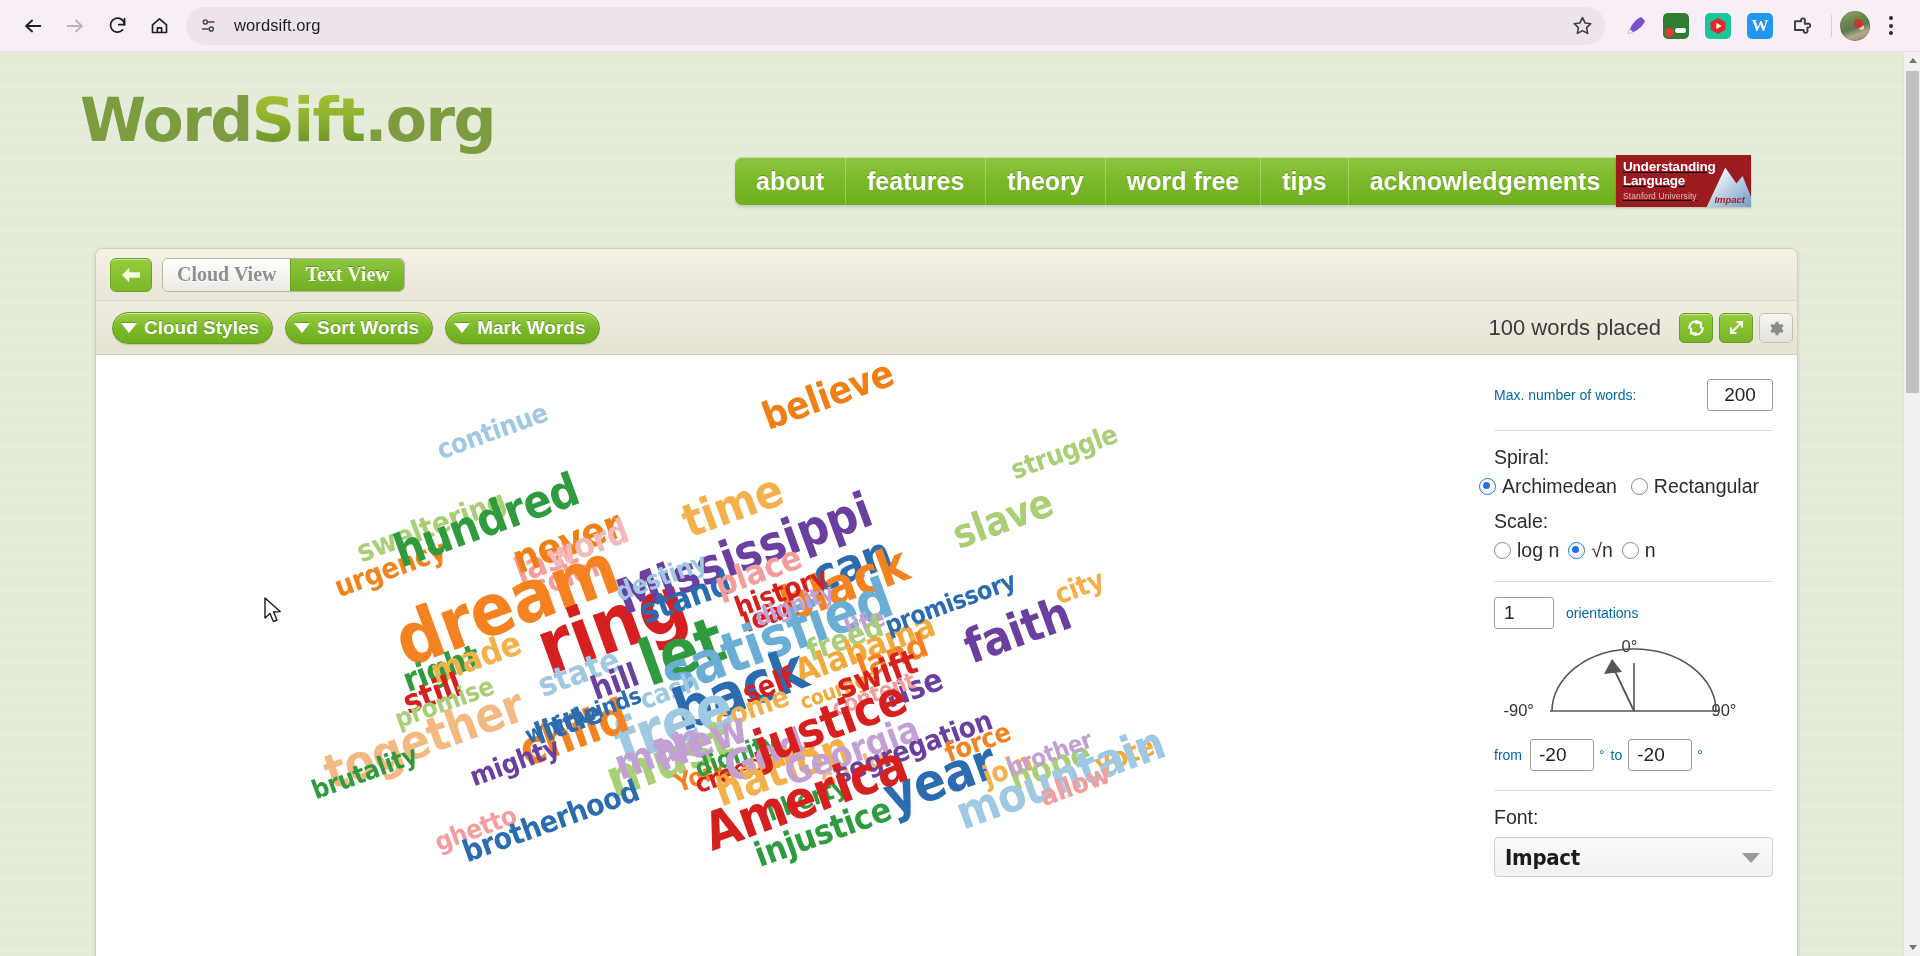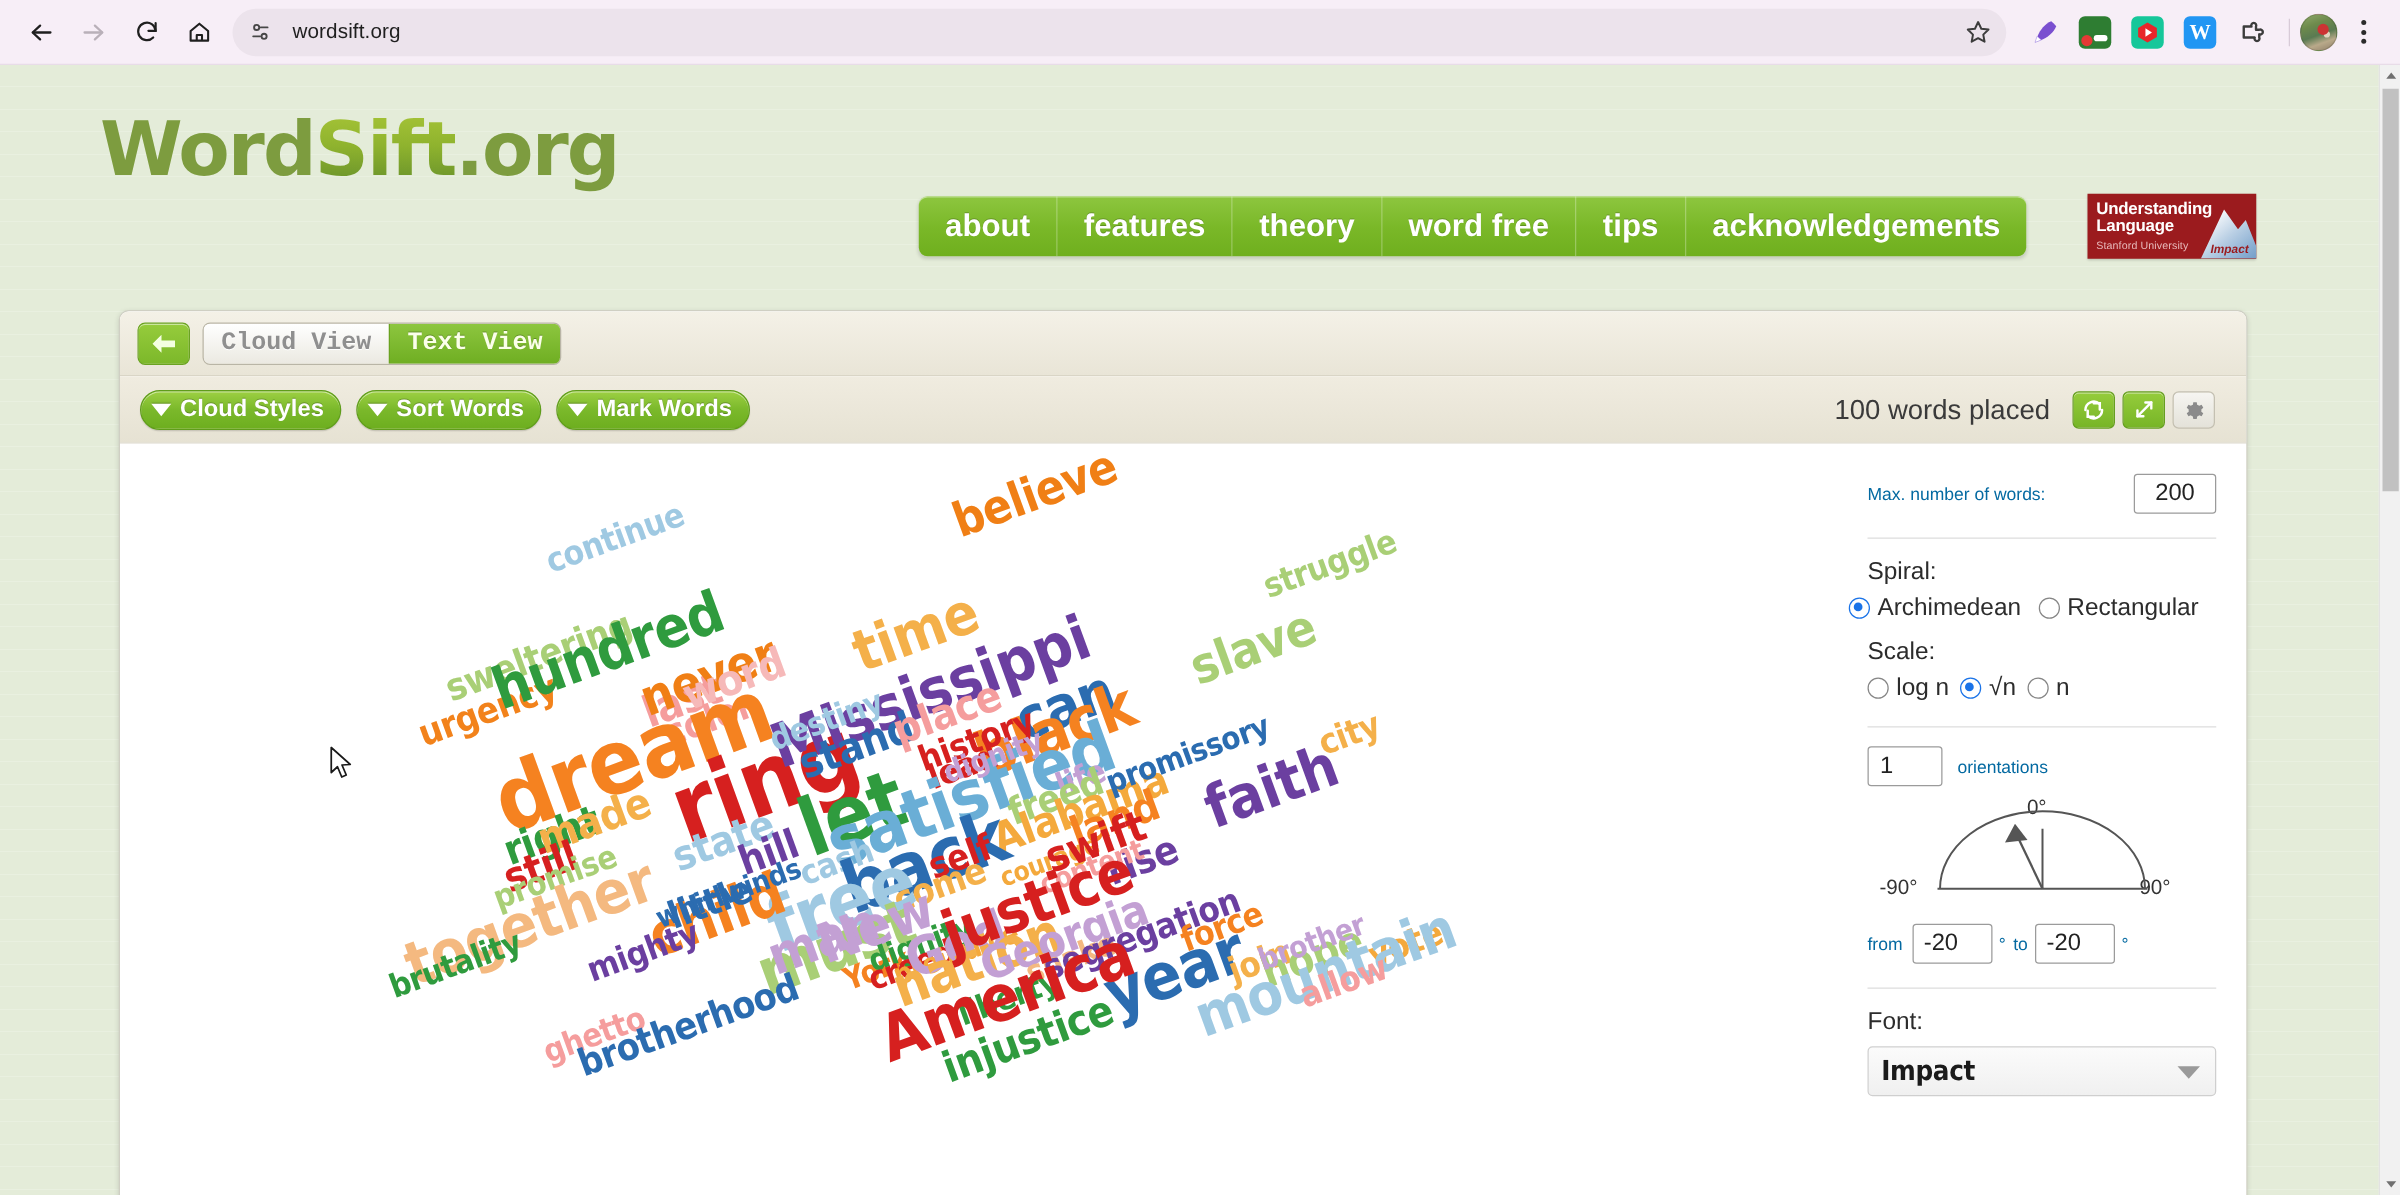--- a/index.html
+++ b/index.html
@@ -153,25 +153,26 @@
     font-family: "Liberation Sans Narrow", "Liberation Sans", sans-serif;
     font-size: 25px; font-weight: bold;
     text-decoration: none;
     text-shadow: 0 -1px 0 rgba(0,0,0,.22);
     border-right: 1px solid rgba(255,255,255,.28);
     white-space: nowrap;
   }
   #main-nav a:last-child { border-right: none; }
 
   #ul-logo {
-    position: absolute; left: 1670px; top: 103px;
+    position: absolute; left: 1616px; top: 103px;
     width: 135px; height: 52px;
     background: #9b1b1e;
     overflow: hidden;
     box-shadow: 0 1px 2px rgba(0,0,0,.2);
+    text-decoration: underline;
   }
   #ul-logo .ul-t1, #ul-logo .ul-t2 {
     color:#fff; font-size: 13.5px; font-weight: bold;
     line-height: 1.02; padding-left: 7px; letter-spacing:-.2px;
     font-family:"Liberation Sans", sans-serif;
   }
   #ul-logo .ul-t1 { padding-top: 5px; }
   #ul-logo .ul-sub {
     color:#e7b9ba; font-size: 8.5px; padding-left: 7px; padding-top: 3px;
     letter-spacing:.1px;
@@ -211,38 +212,38 @@
     background: linear-gradient(to bottom,#96cc3c 0%,#7cb82a 100%);
     border: 1px solid #6aa321;
     display:flex; align-items:center; justify-content:center;
     box-shadow: inset 0 1px 0 rgba(255,255,255,.5);
     margin-right: 10px;
   }
   .view-toggle { display: flex; height: 34px; border-radius: 6px; overflow: hidden;
                  border:1px solid #b9b5a6; }
   .view-toggle .vt {
     display:flex; align-items:center; padding: 0 14px;
-    font-size: 20px; font-weight: bold; font-family:Liberation Mono, monospace;
+    font-size: 20px; font-weight: bold; font-family:Liberation Serif, serif;
   }
   .vt.inactive {
     background: linear-gradient(to bottom,#ffffff 0%,#ebe9e1 100%);
     color: #8f8f8f; text-shadow: 0 1px 0 #fff;
   }
   .vt.active {
     background: linear-gradient(to bottom,#8dc63f 0%,#6fae22 100%);
     color: #fbffe9; text-shadow: 0 -1px 0 rgba(0,0,0,.25);
     border-left: 1px solid #6aa321;
   }
 
   #tools-bar {
     height: 54px;
     background: linear-gradient(to bottom, #f0ece0 0%, #e6e2d3 100%);
     border-bottom: 1px solid #d5d1c2;
     display: flex; align-items: center;
-    padding: 0 25px 0 16px;
+    padding: 0 4px 0 16px;
   }
   .pill {
     display: flex; align-items: center;
     height: 32px; padding: 0 13px 0 8px;
     margin-right: 12px;
     border-radius: 16px;
     background: linear-gradient(to bottom,#9dd043 0%,#7bb92b 48%,#6dae1f 100%);
     border: 1px solid #5f9d1a;
     box-shadow: inset 0 1px 0 rgba(255,255,255,.5), 0 1px 1px rgba(0,0,0,.15);
     color: #ffffff; font-size: 19px; font-weight: bold;

